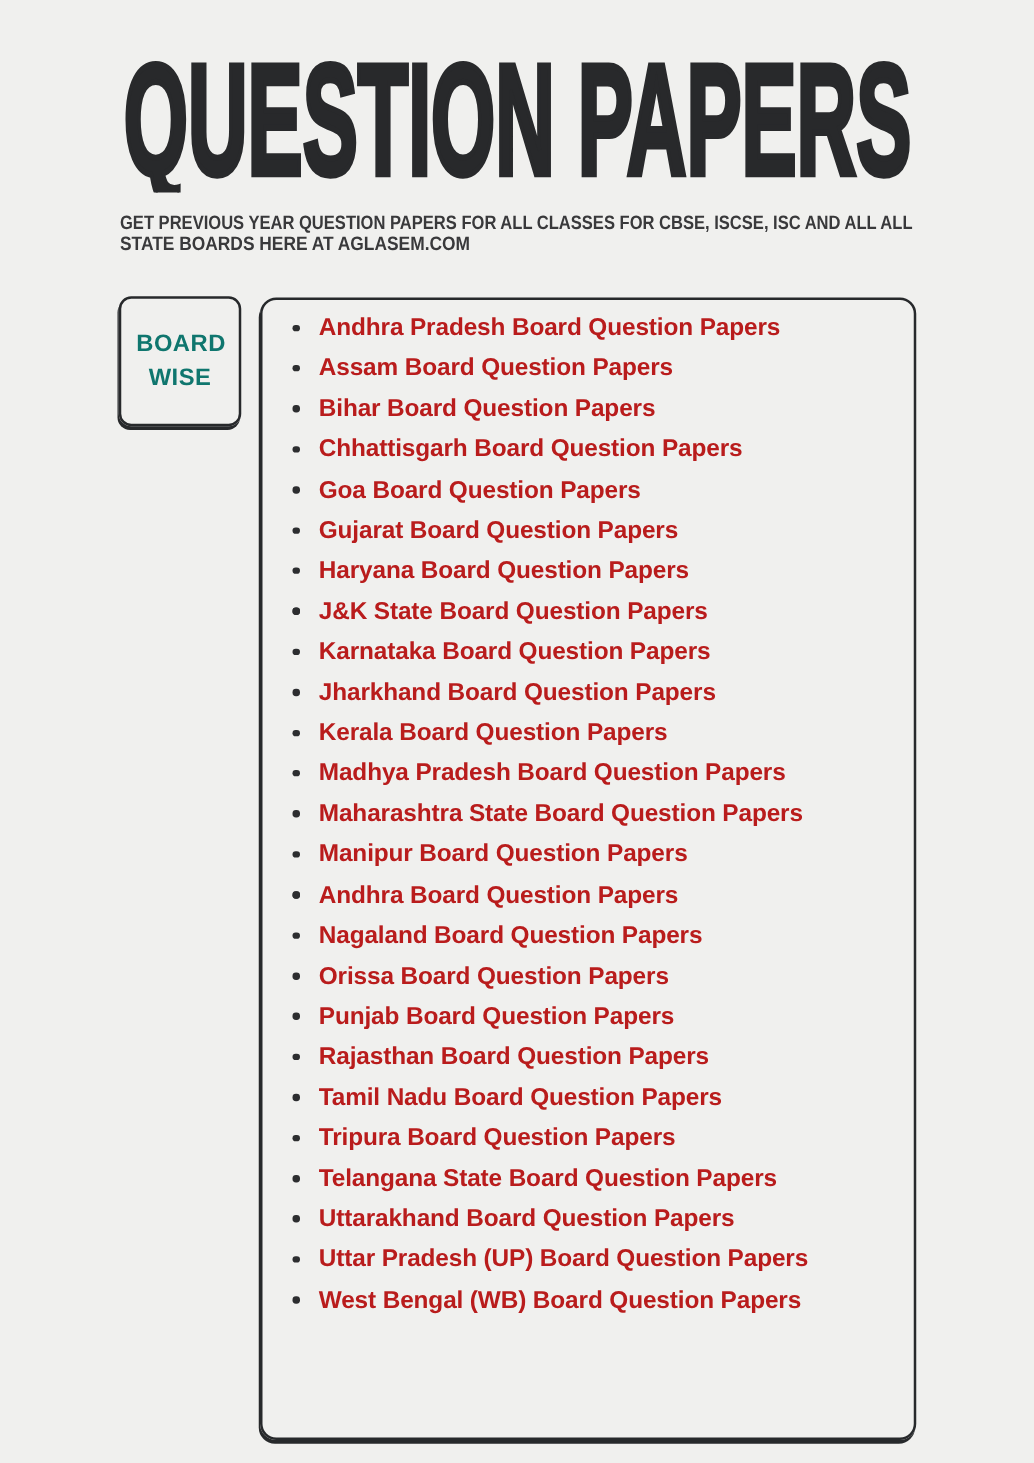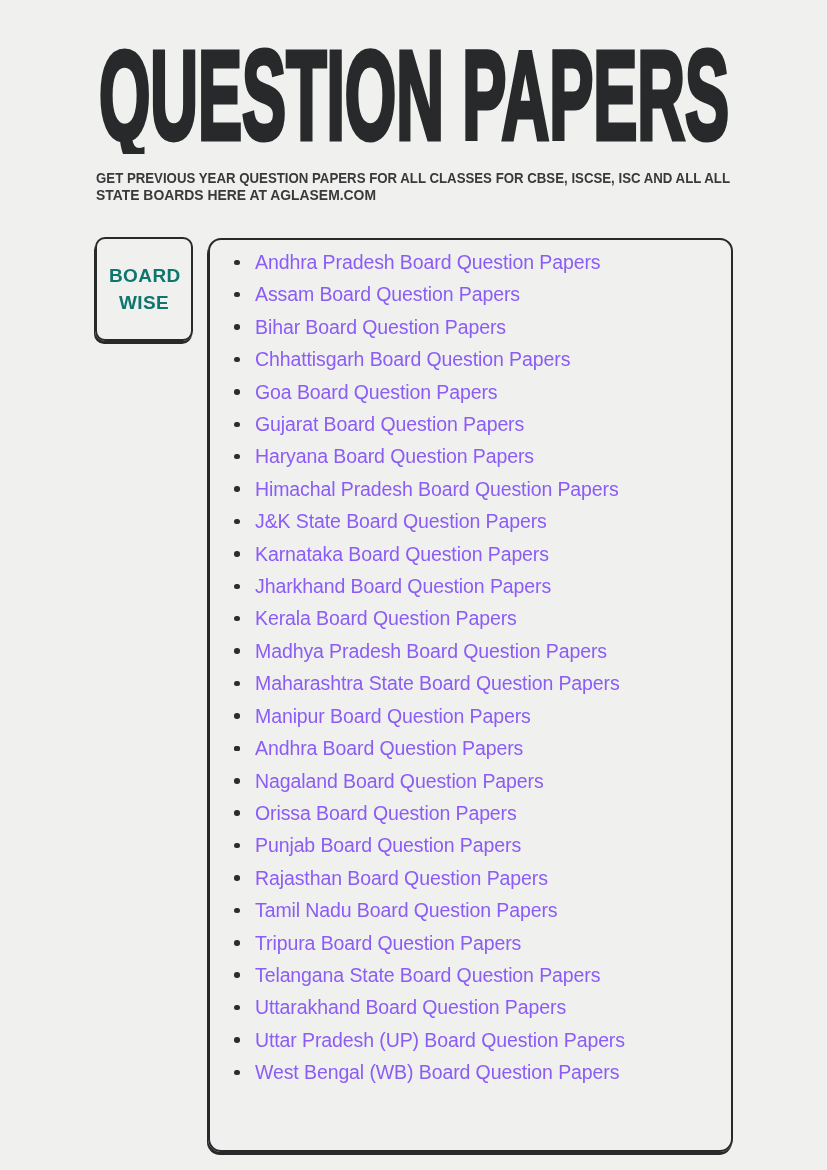--- a/index.html
+++ b/index.html
@@ -56,24 +56,24 @@
     box-shadow: -1px 3px 0 0 #27292b;
   }
   ul.board-list {
     list-style: none;
     margin: 0;
     padding: 6px 14px 0 45px;
   }
   ul.board-list li {
     position: relative;
     font-size: 19.5px;
-    font-weight: 400;
+    font-weight: 700;
     line-height: 32.4px;
     letter-spacing: -0.1px;
-    color: #8b5cf6;
+    color: #b91c1c;
     white-space: nowrap;
     cursor: pointer;
   }
   ul.board-list li .bullet {
     position: absolute;
     left: -21px; top: 13.5px;
     width: 5.5px; height: 5.5px;
     border-radius: 50%;
     background: #2c2d2f;
   }
@@ -114,21 +114,21 @@
         <li>
         <span class="bullet"></span><span class="item-text">Goa Board Question Papers</span>
       </li>
         <li>
         <span class="bullet"></span><span class="item-text">Gujarat Board Question Papers</span>
       </li>
         <li>
         <span class="bullet"></span><span class="item-text">Haryana Board Question Papers</span>
       </li>
         <li>
-        <span class="bullet"></span><span class="item-text">Himachal Pradesh Board Question Papers</span>
+        <span class="bullet"></span>
       </li>
         <li>
         <span class="bullet"></span><span class="item-text">J&amp;K State Board Question Papers</span>
       </li>
         <li>
         <span class="bullet"></span><span class="item-text">Karnataka Board Question Papers</span>
       </li>
         <li>
         <span class="bullet"></span><span class="item-text">Jharkhand Board Question Papers</span>
       </li>

